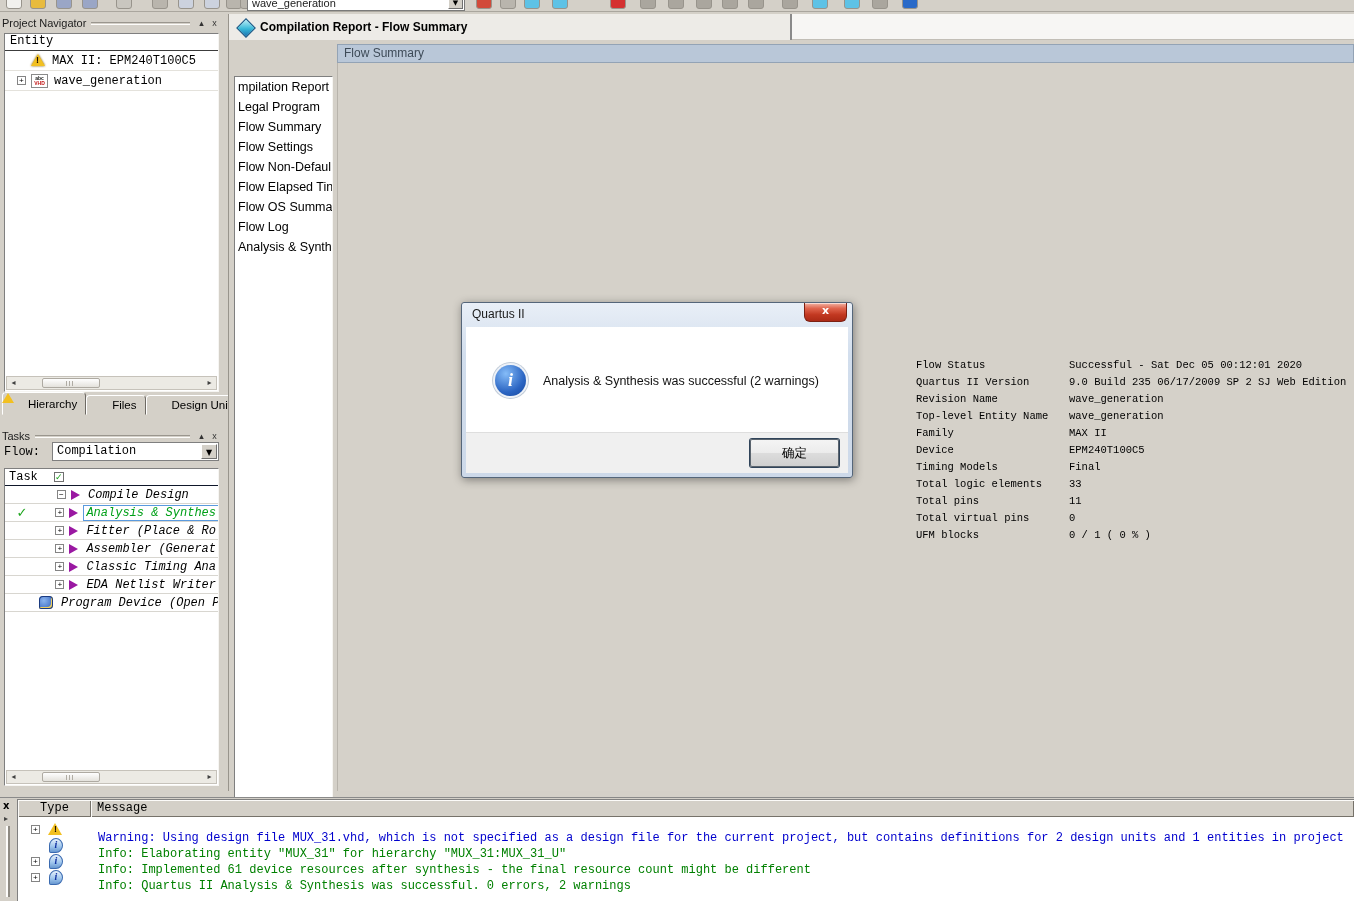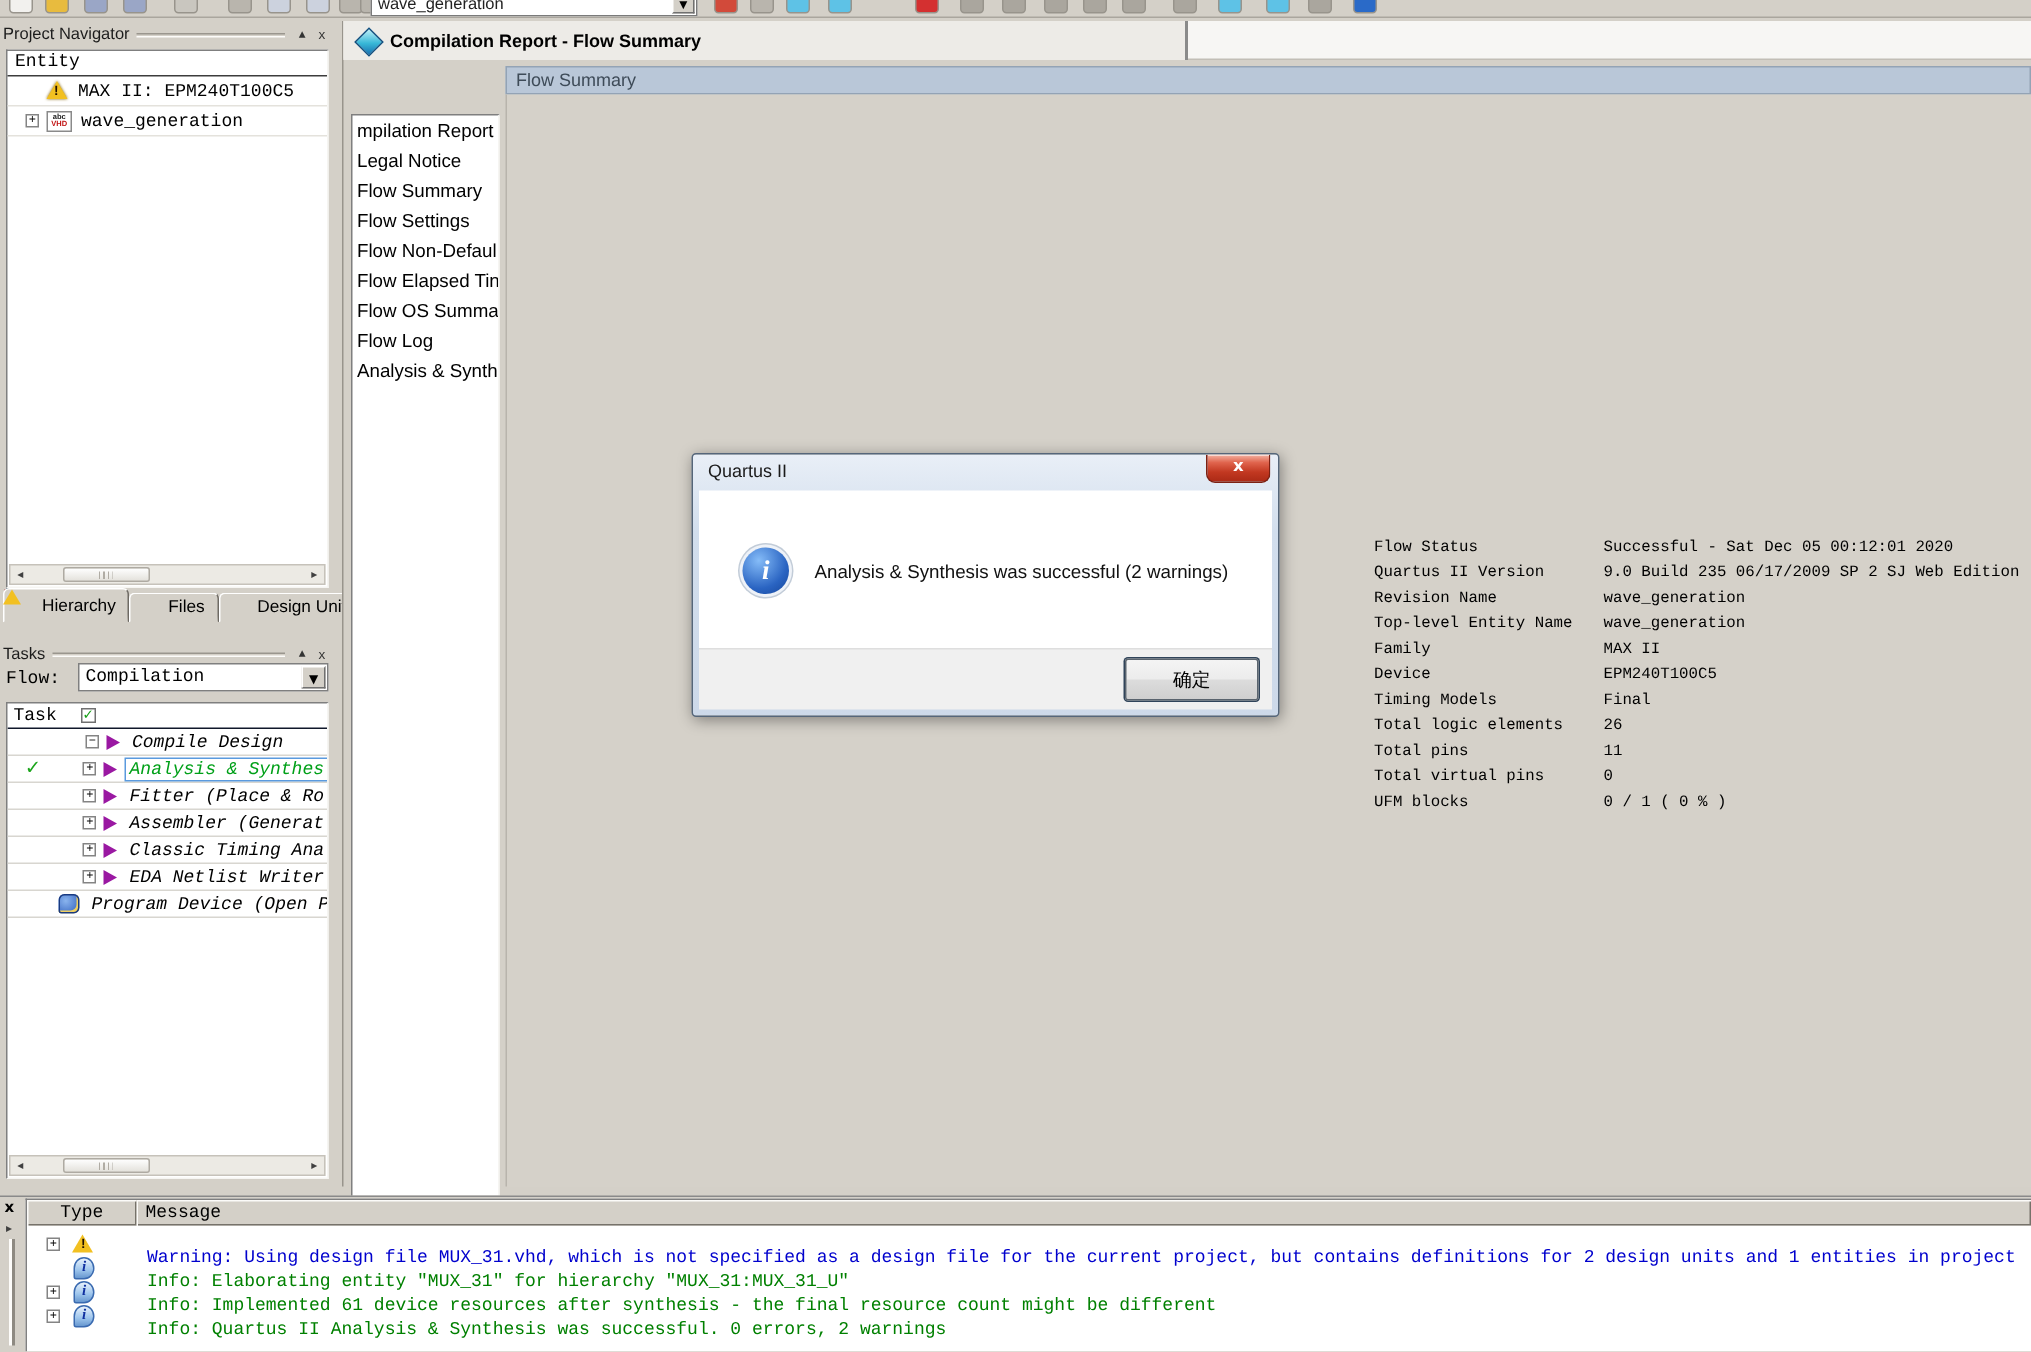--- a/index.html
+++ b/index.html
@@ -294,21 +294,21 @@
   <div id="report-titlebar">
     <div id="report-tab">
       <span class="report-icon"></span>
       <span>Compilation Report - Flow Summary</span>
     </div>
   </div>
   <div id="report-body">
     <div id="report-sections" class="sunken">
       <div>
           <div class="report-section">mpilation Report</div>
-          <div class="report-section">Legal Notice</div>
+          <div class="report-section">Legal Program</div>
           <div class="report-section">Flow Summary</div>
           <div class="report-section">Flow Settings</div>
           <div class="report-section">Flow Non-Defaul</div>
           <div class="report-section">Flow Elapsed Tin</div>
           <div class="report-section">Flow OS Summar</div>
           <div class="report-section">Flow Log</div>
           <div class="report-section">Analysis &amp; Synth</div>
         </div>
       <div class="hscroll" id="rs-hscroll">
         <span class="sb-arrow glyph">◂</span>
@@ -335,21 +335,21 @@
             <div class="fs-row">
             <span class="fs-label">Family</span><span class="fs-value">MAX II</span>
           </div>
             <div class="fs-row">
             <span class="fs-label">Device</span><span class="fs-value">EPM240T100C5</span>
           </div>
             <div class="fs-row">
             <span class="fs-label">Timing Models</span><span class="fs-value">Final</span>
           </div>
             <div class="fs-row">
-            <span class="fs-label">Total logic elements</span><span class="fs-value">26</span>
+            <span class="fs-label">Total logic elements</span><span class="fs-value">33</span>
           </div>
             <div class="fs-row">
             <span class="fs-label">Total pins</span><span class="fs-value">11</span>
           </div>
             <div class="fs-row">
             <span class="fs-label">Total virtual pins</span><span class="fs-value">0</span>
           </div>
             <div class="fs-row">
             <span class="fs-label">UFM blocks</span><span class="fs-value">0 / 1 ( 0 % )</span>
           </div>

